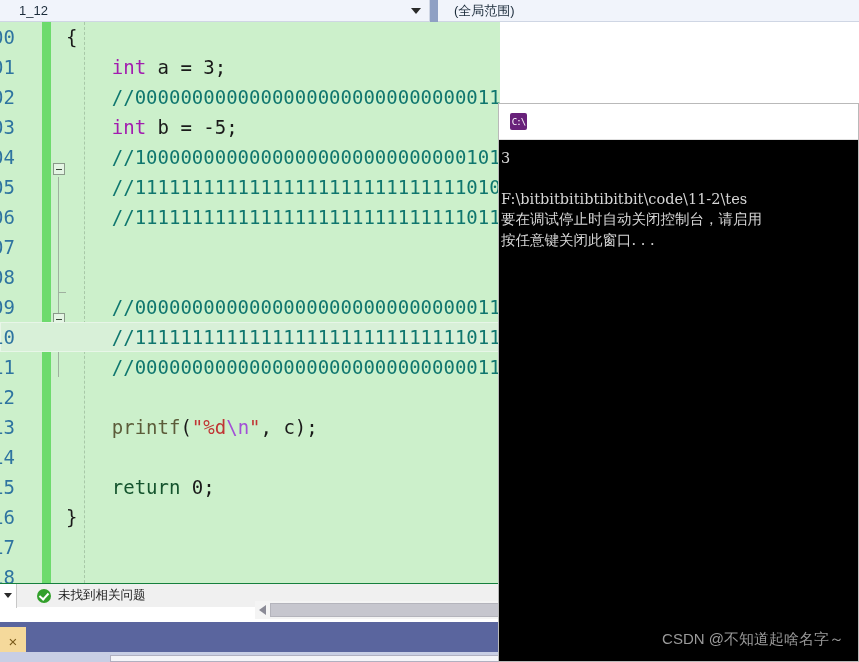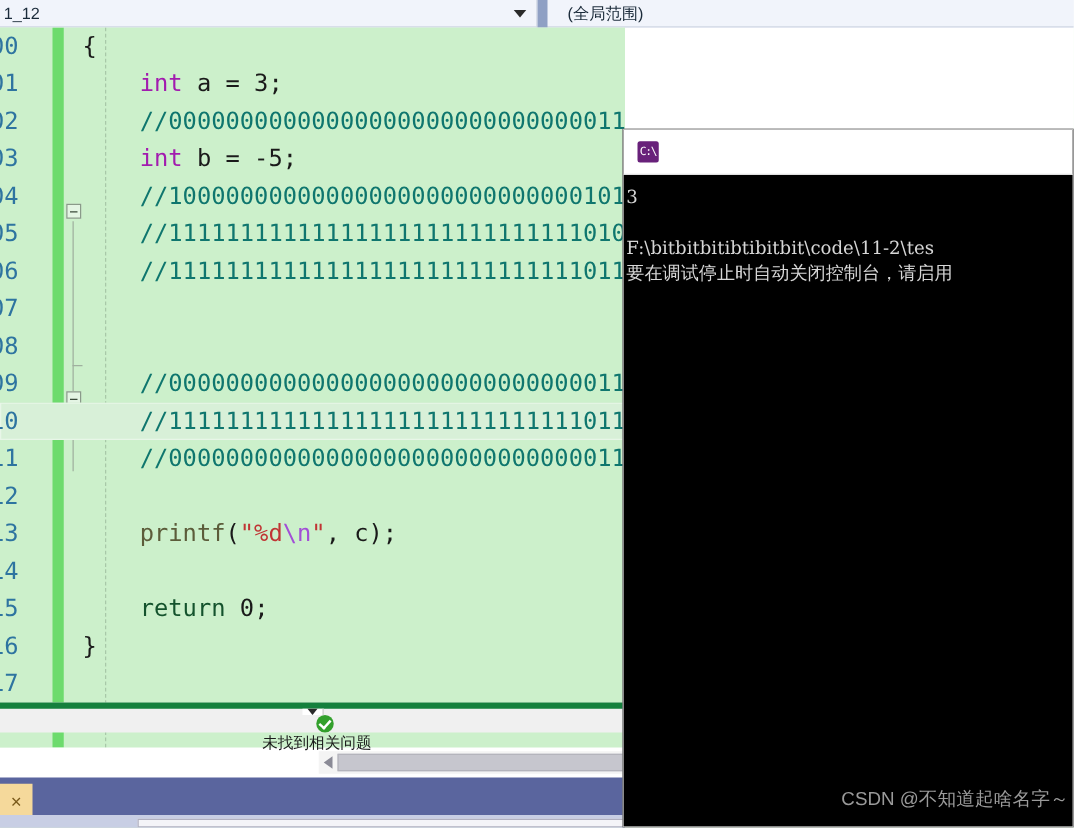--- a/index.html
+++ b/index.html
@@ -17,21 +17,21 @@
     background: #eff2f9;
     display: flex; align-items: stretch;
   }
   .nav-combo {
     position: relative;
     background: #f1f4fb;
     border: 1px solid #cfd6e4;
     border-top: none; border-left: none;
     display: flex; align-items: center;
     font-size: 13px; color: #1b2b3a;
-    padding-left: 3px;
+    padding-left: 19px;
   }
   .nav-combo.left { width: 430px; }
   .nav-combo.right { width: 429px; padding-left: 24px; border-right: none; }
   .nav-combo .combo-text { white-space: nowrap; overflow: hidden; }
   .combo-arrow {
     position: absolute; right: 8px; top: 50%; transform: translateY(-50%);
     width: 0; height: 0;
     border-left: 5px solid transparent;
     border-right: 5px solid transparent;
     border-top: 6px solid #2a2a2a;
@@ -103,24 +103,24 @@
   .tick {
     position: absolute; left: 58px; width: 8px; height: 1px; background: #9fb09f;
   }
   .dashline {
     position: absolute; left: 84px; width: 0; height: 100%;
     border-left: 1px dashed #a8c8a8;
   }
 
   
   .statusbar {
-    position: absolute; left: 0; top: 562px; width: 500px; height: 24px;
+    position: absolute; left: 0; top: 583px; width: 500px; height: 24px;
     background: #f0f0f0;
-    border-top: 5px solid #15803d;
-    display: flex; align-items: center; flex-direction: column;
+    border-top: 1px solid #15803d;
+    display: flex; align-items: center;
   }
   .status-dropdown {
     width: 17px; height: 24px; background: #ffffff;
     border-right: 1px solid #c8c8c8;
     display: flex; align-items: center; justify-content: center;
   }
   .status-dropdown .tri {
     width: 0; height: 0;
     border-left: 4px solid transparent;
     border-right: 4px solid transparent;
@@ -208,21 +208,21 @@
     padding: 8px 0 0 2px;
     font-family: "DejaVu Serif", serif;
     font-size: 14.5px;
     color: #d6d6d6;
     line-height: 1.42;
     white-space: pre;
     overflow: hidden;
   }
   .console-body .blank { height: 20px; }
   .watermark {
-    position: absolute; right: 3px; bottom: 12px;
+    position: absolute; right: 14px; bottom: 12px;
     font-size: 15px; color: #9a9a9a;
     white-space: nowrap;
     font-family: "Liberation Sans", sans-serif;
     text-align: right;
   }
 </style>
 </head>
 <body>
 
 <div id="root">
@@ -289,17 +289,17 @@
   <div class="taskbar">
     <div class="taskbar-x">×</div>
   </div>
   <div class="taskbar-bottom"></div>
   <div class="taskbar-inner"></div>
 
   <div class="console">
     <div class="console-title">
       <div class="console-icon">C:\</div>
     </div>
-    <div class="console-body"><div>3</div><div class="blank"></div><div>F:\bitbitbitibtibitbit\code\11-2\tes</div><div>要在调试停止时自动关闭控制台，请启用</div></div>
+    <div class="console-body"><div>3</div><div class="blank"></div><div>F:\bitbitbitibtibitbit\code\11-2\tes</div><div>要在调试停止时自动关闭控制台，请启用</div><div>按任意键关闭此窗口. . .</div></div>
     <div class="watermark">CSDN @不知道起啥名字～</div>
   </div>
 
 </div>
 
 </body></html>

